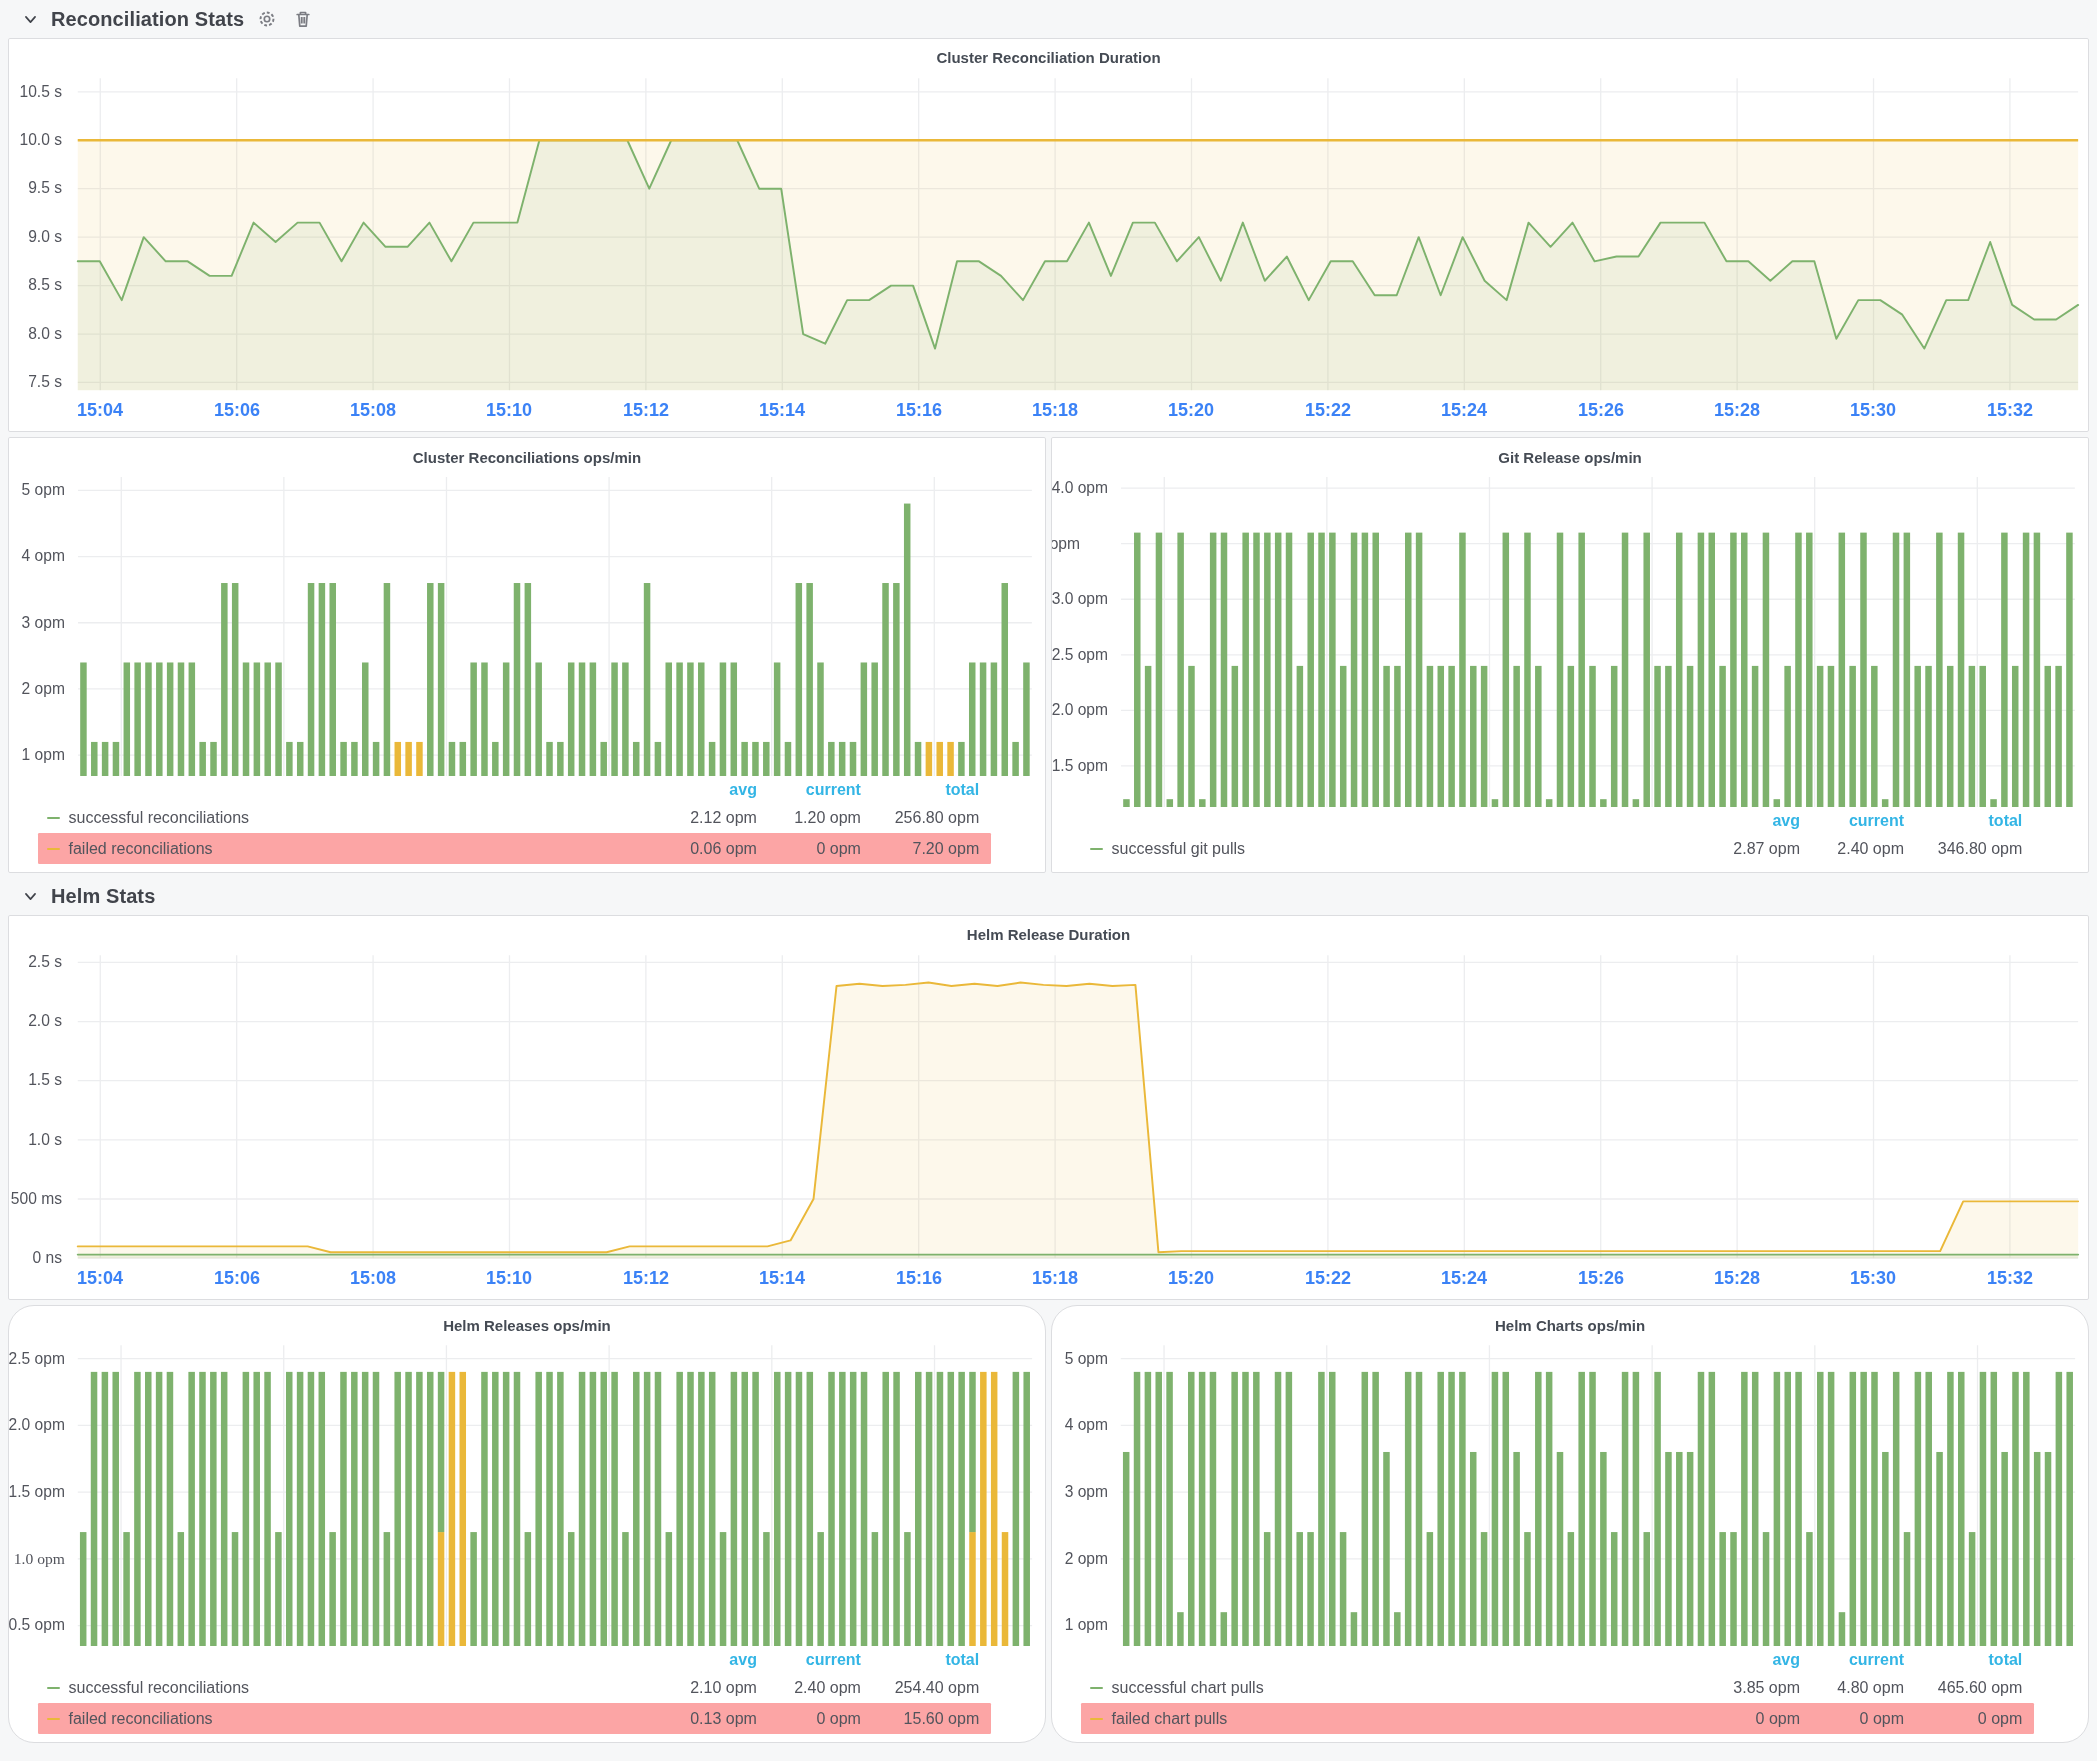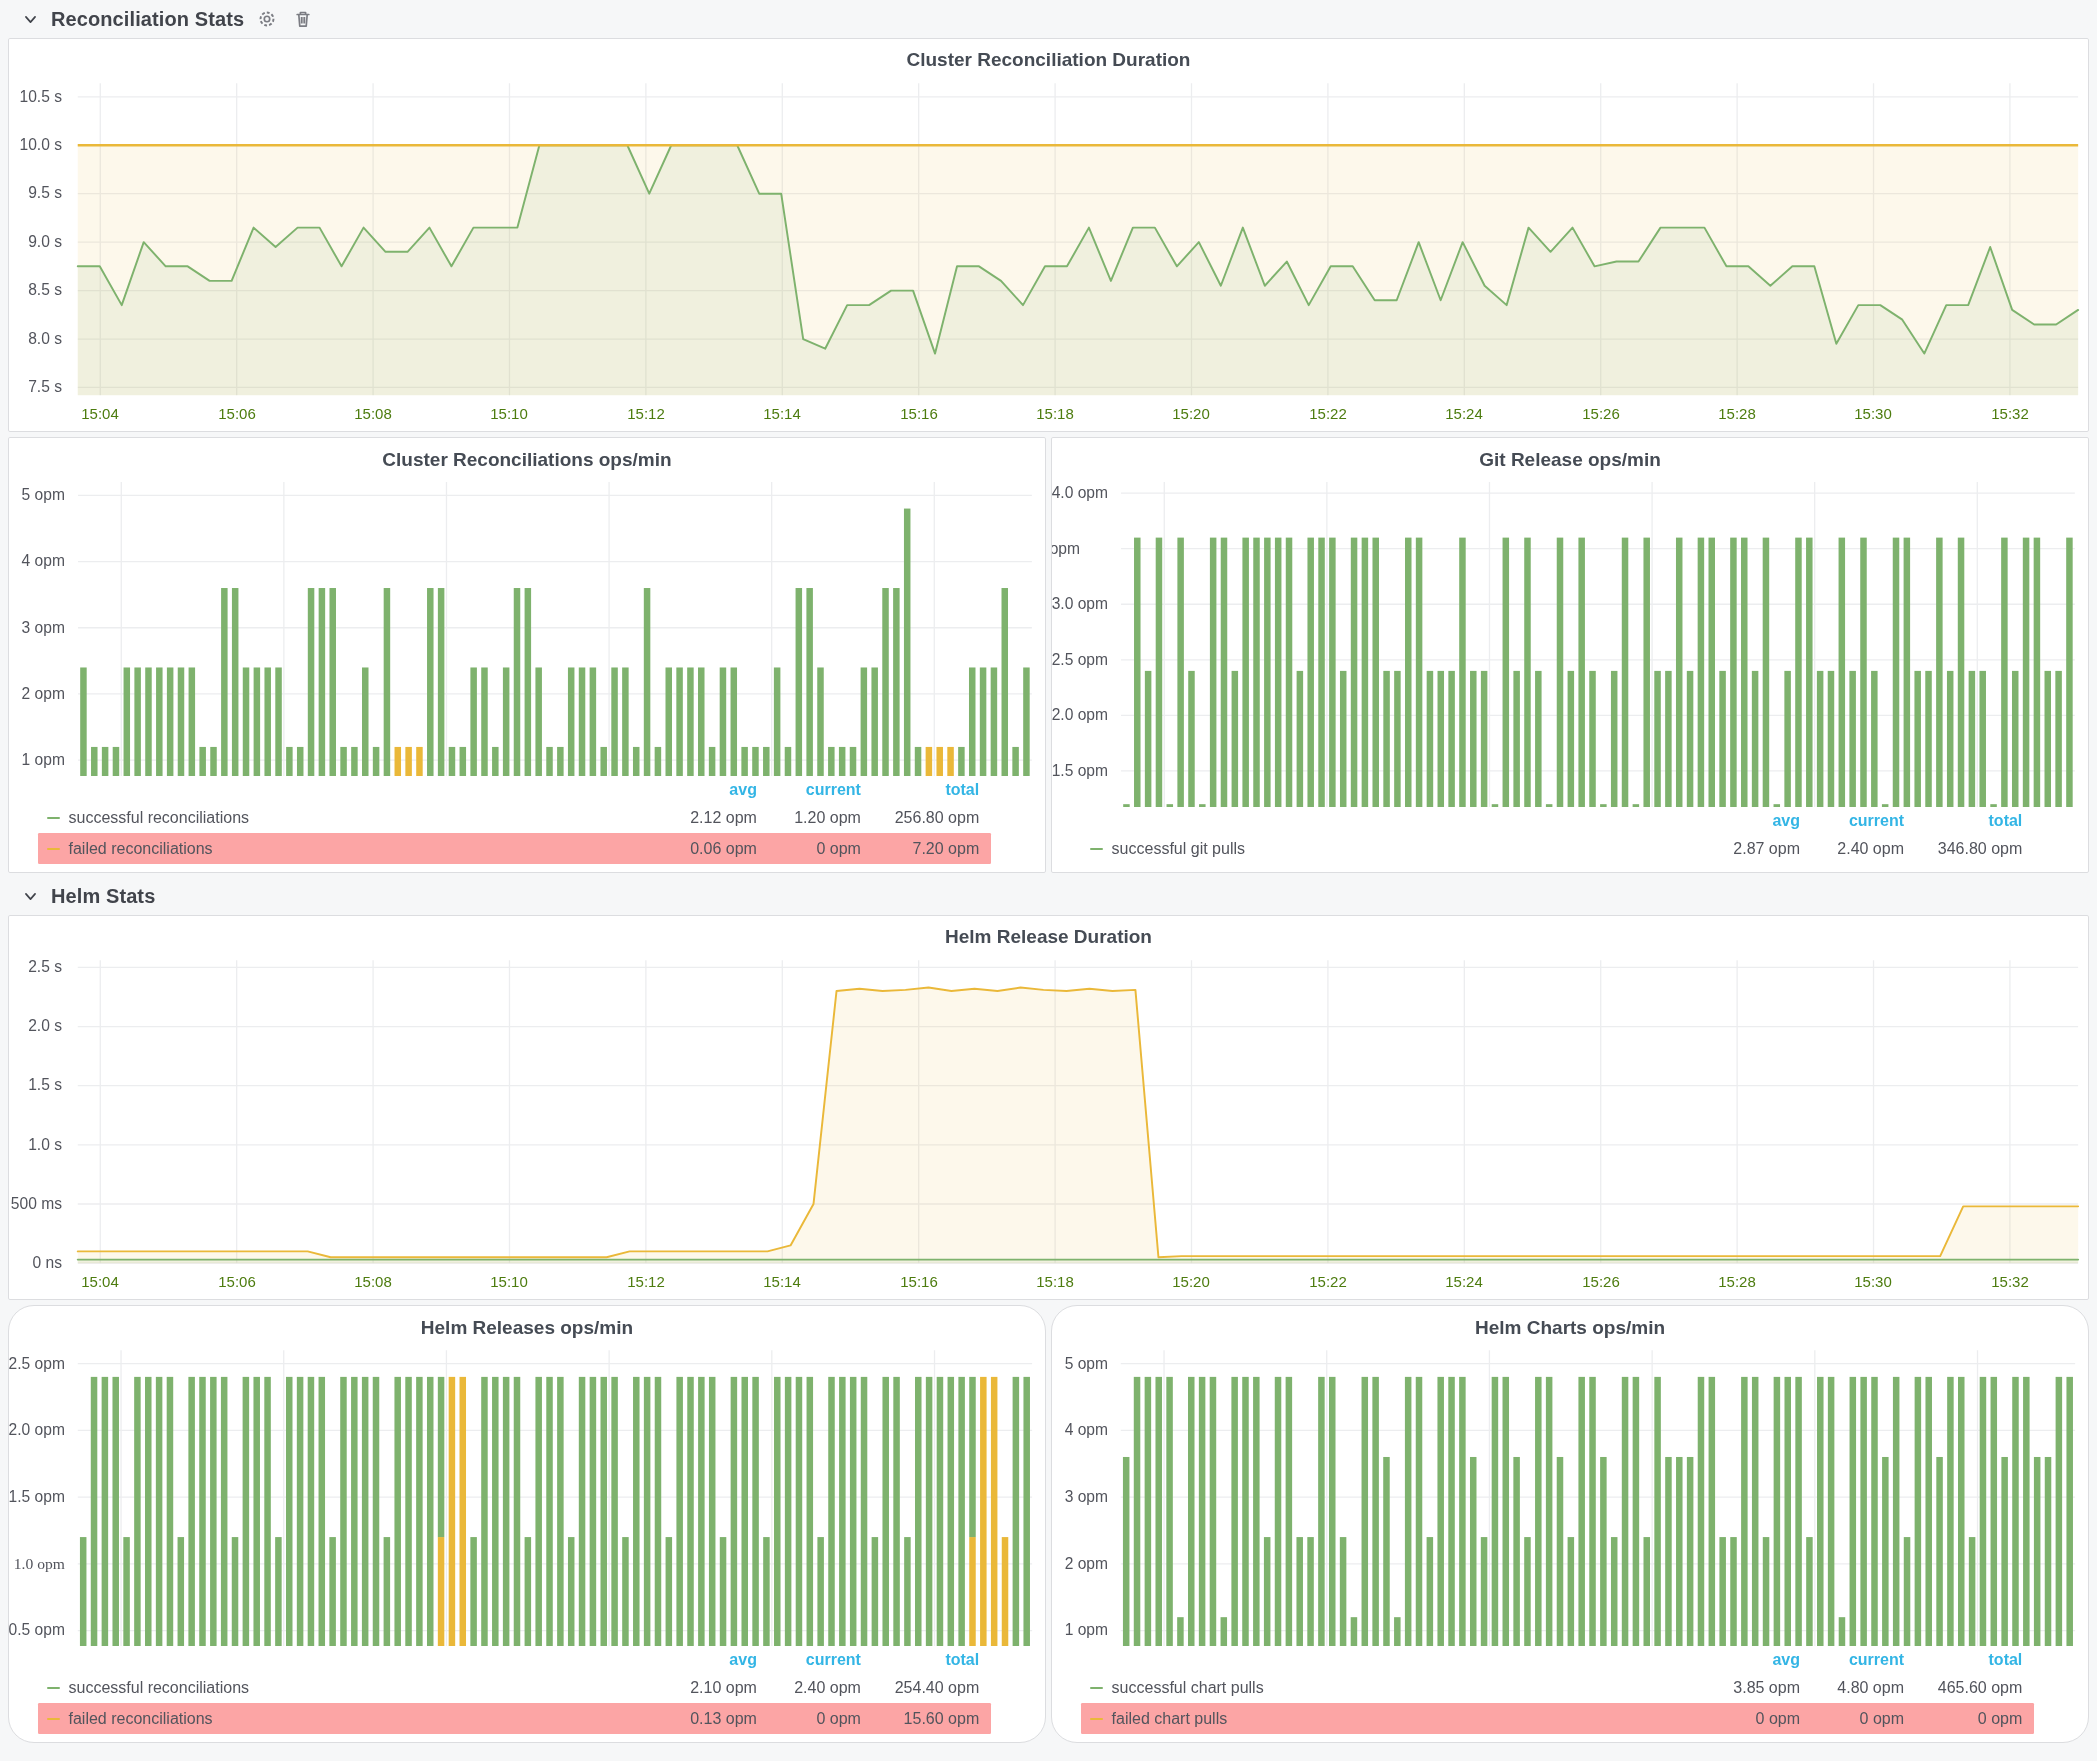--- a/index.html
+++ b/index.html
@@ -8,26 +8,26 @@
   .page { width:2097px; height:1761px; padding:0 8px; }
 
   .section-header { display:flex; align-items:center; height:38px; padding-left:14.3px; gap:11.7px; }
   .section-title { font-size:20px; font-weight:700; color:#41444b; letter-spacing:0.1px; }
   .chev { width:17px; height:17px; flex:0 0 auto; }
   .hicon { width:22px; height:22px; opacity:0.75; cursor:pointer; }
   .hicon + .hicon { margin-left:2.6px; }
 
   .panel { background:#ffffff; border:0.6px solid #dcdde0; border-radius:1.9px;
            display:flex; flex-direction:column; position:relative; }
-  .panel-title { text-align:center; font-size:19px; font-weight:600; color:#454b54;
+  .panel-title { text-align:center; font-size:15px; font-weight:600; color:#454b54;
                  padding:10.4px 0 2.6px; cursor:pointer; }
   .chart-host { flex:1 1 auto; position:relative; overflow:hidden; }
   .chart-host svg { position:absolute; left:0; top:0; }
   .ytick { position:absolute; font-size:15.6px; color:#52545c; white-space:nowrap; text-align:right; }
-  .xtick { position:absolute; font-size:15px; color:#4d7c0f; white-space:nowrap; transform:translateX(-50%); }
+  .xtick { position:absolute; font-size:18px; color:#3b82f6; white-space:nowrap; transform:translateX(-50%);font-weight:bold; }
 
   .row { display:flex; gap:5.2px; }
   #panel-0 { height:394px; margin-bottom:5.2px; }
   .row-mid { height:436px; margin-bottom:3.9px;border-radius:7px; }
   .row-mid .panel { flex:1 1 0; }
   #panel-3 { height:385px; margin-bottom:5.2px; }
   .row-bot { height:438px; }
   .row-bot .panel { flex:1 1 0;border-radius:26px; }
 
   .legend { margin:1.3px 54px 7.8px 28.5px; }

